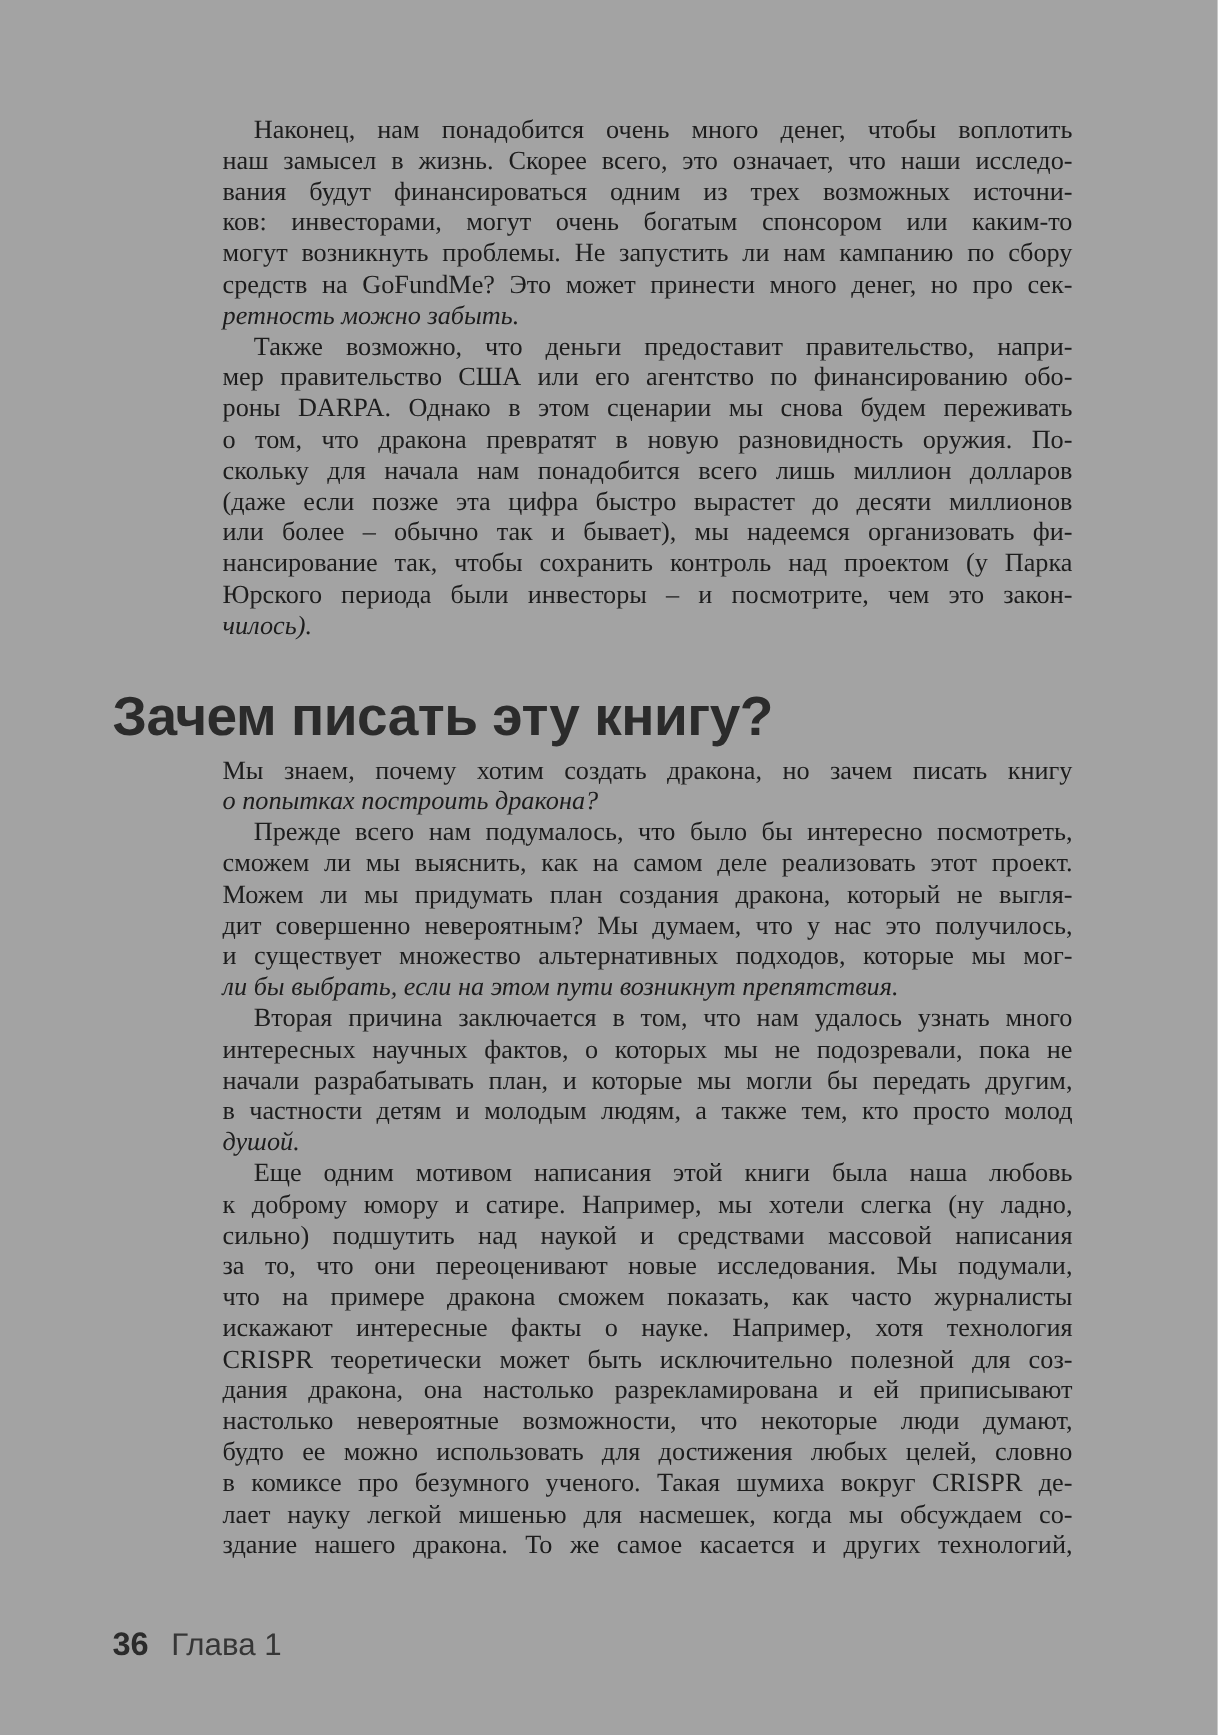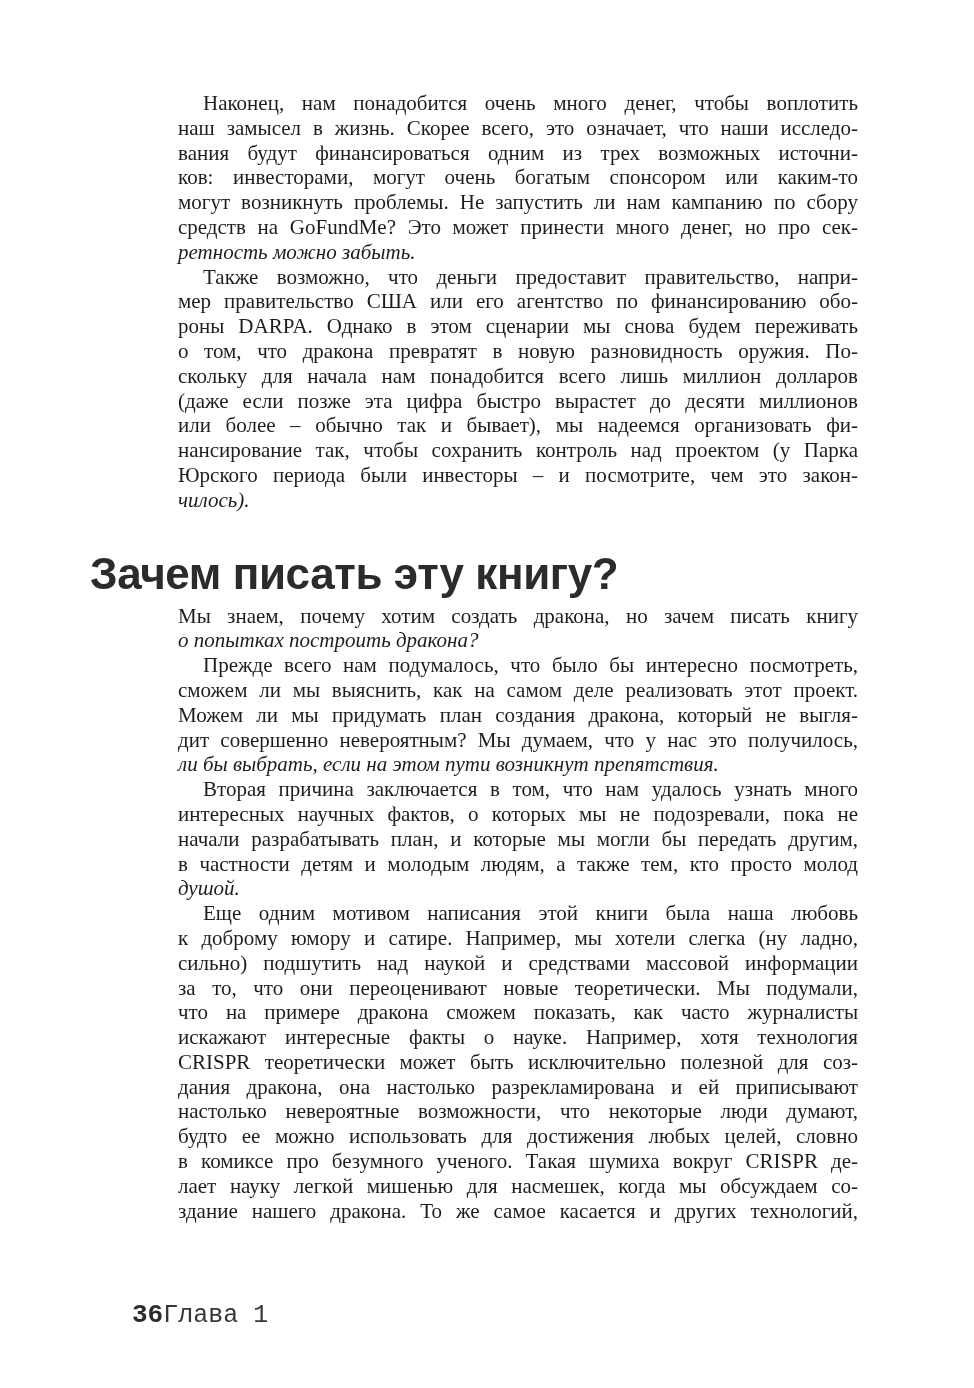--- a/index.html
+++ b/index.html
@@ -1,20 +1,20 @@
 <!DOCTYPE html>
 <html lang="ru"><head>
 <meta charset="utf-8">
 <style>
   html, body { margin: 0; padding: 0; background: #e8e8e8; }
   .page {
     position: relative;
     width: 974px;
     height: 1388px;
-    background: #ffffff;
+    background: #a3a3a3;
     overflow: hidden;
     font-family: "Liberation Serif", "DejaVu Serif", serif;
   }
   .content {
     position: absolute;
     left: 178px;
     top: 91px;
     width: 680px;
     color: #1d1d1d;
     font-size: 21px;
@@ -36,22 +36,22 @@
     letter-spacing: -0.4px;
     color: #2b2b2b;
     margin: 41px 0 10px -88px;
   }
   .footer {
     position: absolute;
     left: 90px;
     top: 1300px;
     display: flex;
     align-items: baseline;
-    font-family: Liberation Mono, monospace;
-    margin-left: 42px;
+    gap: 18px;
+    font-family: Liberation Sans, sans-serif;
   }
   .page-num {
     font-size: 26px;
     font-weight: 700;
     color: #2b2b2b;
   }
   .chapter {
     font-size: 25px;
     font-weight: 400;
     color: #363636;
@@ -86,34 +86,35 @@
       <h2 class="section-heading">Зачем писать эту книгу?</h2>
       <div class="paragraph">
         <div class="line">Мы знаем, почему хотим создать дракона, но зачем писать книгу</div>
         <div class="line final">о попытках построить дракона?</div>
       </div>
       <div class="paragraph">
         <div class="line indent">Прежде всего нам подумалось, что было бы интересно посмотреть,</div>
         <div class="line">сможем ли мы выяснить, как на самом деле реализовать этот проект.</div>
         <div class="line">Можем ли мы придумать план создания дракона, который не выгля-</div>
         <div class="line">дит совершенно невероятным? Мы думаем, что у нас это получилось,</div>
+        <div class="line">и существует множество альтернативных подходов, которые мы мог-</div>
         <div class="line final">ли бы выбрать, если на этом пути возникнут препятствия.</div>
       </div>
       <div class="paragraph">
         <div class="line indent">Вторая причина заключается в том, что нам удалось узнать много</div>
         <div class="line">интересных научных фактов, о которых мы не подозревали, пока не</div>
         <div class="line">начали разрабатывать план, и которые мы могли бы передать другим,</div>
         <div class="line">в частности детям и молодым людям, а также тем, кто просто молод</div>
         <div class="line final">душой.</div>
       </div>
       <div class="paragraph">
         <div class="line indent">Еще одним мотивом написания этой книги была наша любовь</div>
         <div class="line">к доброму юмору и сатире. Например, мы хотели слегка (ну ладно,</div>
-        <div class="line">сильно) подшутить над наукой и средствами массовой информации</div>
-        <div class="line">за то, что они переоценивают новые теоретически. Мы подумали,</div>
+        <div class="line">сильно) подшутить над наукой и средствами массовой написания</div>
+        <div class="line">за то, что они переоценивают новые исследования. Мы подумали,</div>
         <div class="line">что на примере дракона сможем показать, как часто журналисты</div>
         <div class="line">искажают интересные факты о науке. Например, хотя технология</div>
         <div class="line">CRISPR теоретически может быть исключительно полезной для соз-</div>
         <div class="line">дания дракона, она настолько разрекламирована и ей приписывают</div>
         <div class="line">настолько невероятные возможности, что некоторые люди думают,</div>
         <div class="line">будто ее можно использовать для достижения любых целей, словно</div>
         <div class="line">в комиксе про безумного ученого. Такая шумиха вокруг CRISPR де-</div>
         <div class="line">лает науку легкой мишенью для насмешек, когда мы обсуждаем со-</div>
         <div class="line">здание нашего дракона. То же самое касается и других технологий,</div>
       </div>

